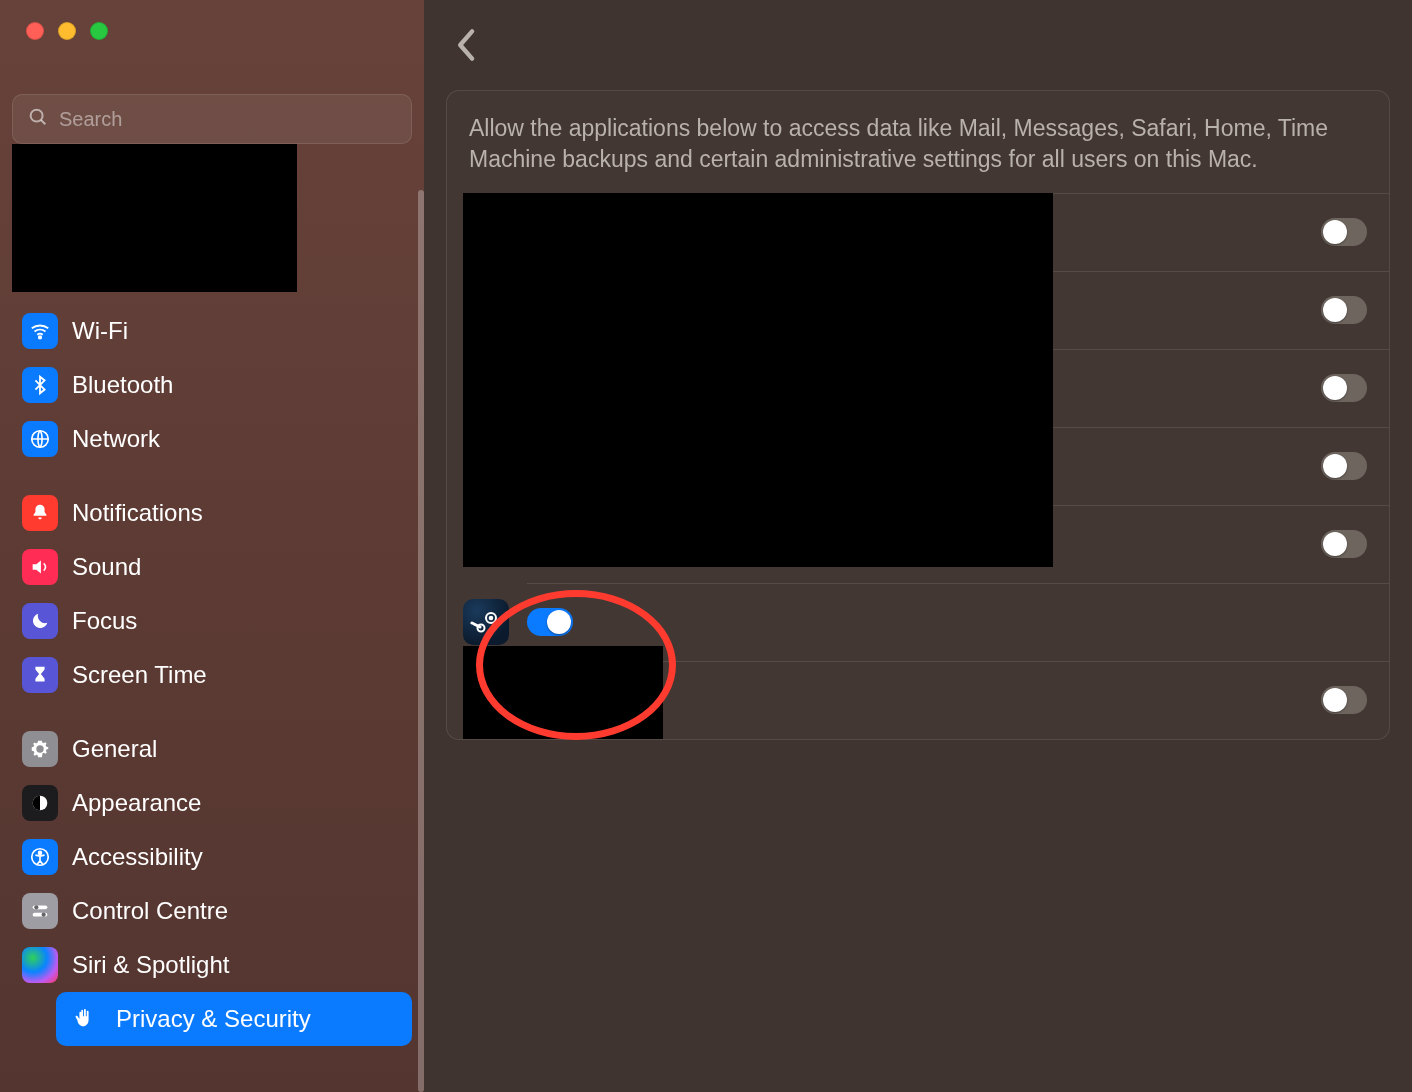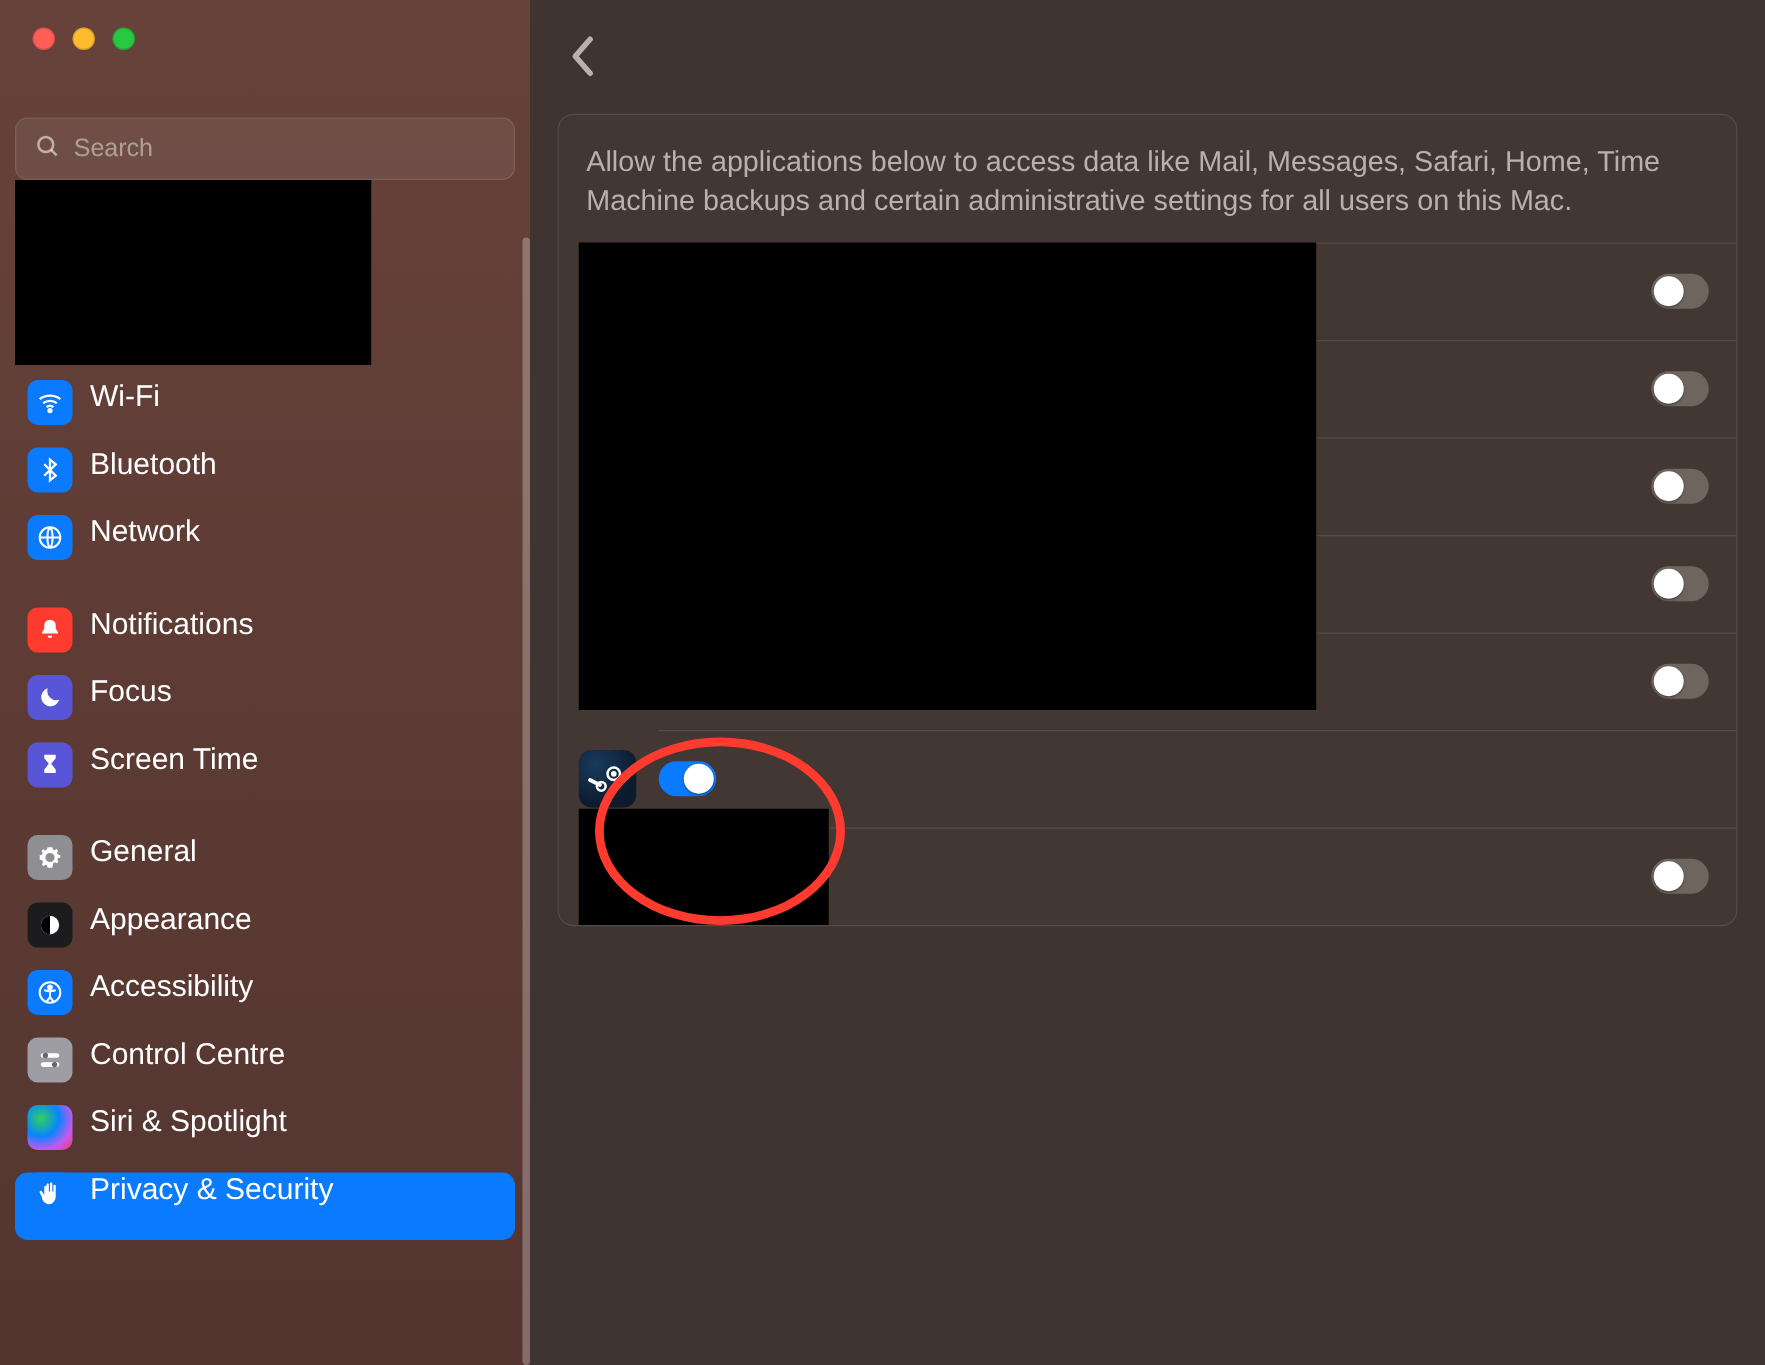--- a/index.html
+++ b/index.html
@@ -75,30 +75,30 @@
 
   .sidebar-list {
     margin-top: 12px;
     padding: 0 12px;
     display: flex;
     flex-direction: column;
   }
   .sidebar-group { margin-top: 20px; }
   .sidebar-item {
     display: flex;
-    align-items: flex-start;
+    align-items: center;
     gap: 14px;
     height: 54px;
     border-radius: 10px;
     padding: 0 10px;
     font-size: 24px;
     color: #ffffff;
     cursor: default;
   }
-  .sidebar-item.selected { background: #0a7aff; }
+  .sidebar-item.selected { background: #0a7aff; margin-left: 44px; }
   .side-icon {
     width: 36px; height: 36px;
     border-radius: 8px;
     display: flex; align-items: center; justify-content: center;
   }
   .side-icon svg { width: 22px; height: 22px; }
 
   .ic-blue    { background: #0a7aff; }
   .ic-red     { background: #ff3b30; }
   .ic-pink    { background: #ff2d55; }
@@ -281,20 +281,29 @@
 
     <div class="sidebar-item">
       <span class="side-icon ic-red">
         <svg viewBox="0 0 24 24" fill="#fff">
             <path d="M12 3a5 5 0 0 0-5 5v3l-2 3v1h14v-1l-2-3V8a5 5 0 0 0-5-5zm-2 14a2 2 0 0 0 4 0z"></path>
           </svg>
       </span>
       <span>Notifications</span>
     </div>
 
+    <div class="sidebar-item">
+      <span class="side-icon ic-pink">
+        <svg viewBox="0 0 24 24" fill="#fff">
+            <path d="M4 9v6h4l5 4V5L8 9H4z"></path>
+            <path d="M16 8a5 5 0 0 1 0 8" fill="none" stroke="#fff" stroke-width="1.8"></path>
+          </svg>
+      </span>
+      <span>Sound</span>
+    </div>
 
     <div class="sidebar-item">
       <span class="side-icon ic-indigo">
         <svg viewBox="0 0 24 24" fill="#fff">
             <path d="M20 14A8 8 0 0 1 10 4a8 8 0 1 0 10 10z"></path>
           </svg>
       </span>
       <span>Focus</span>
     </div>
 

